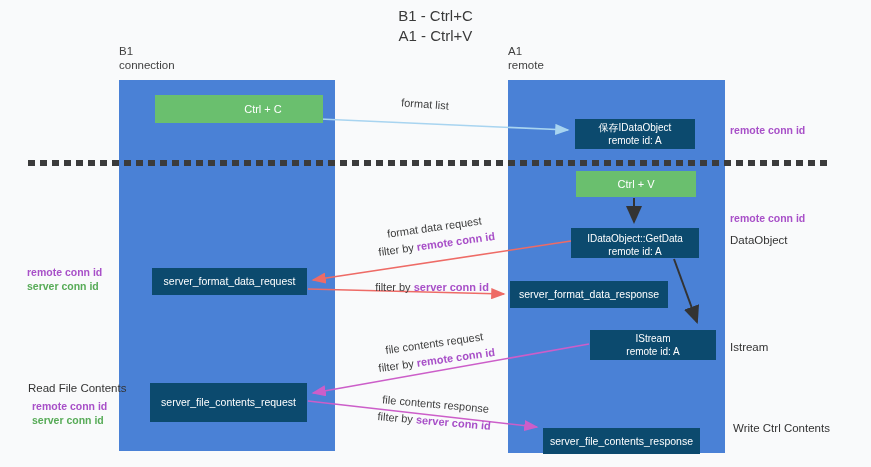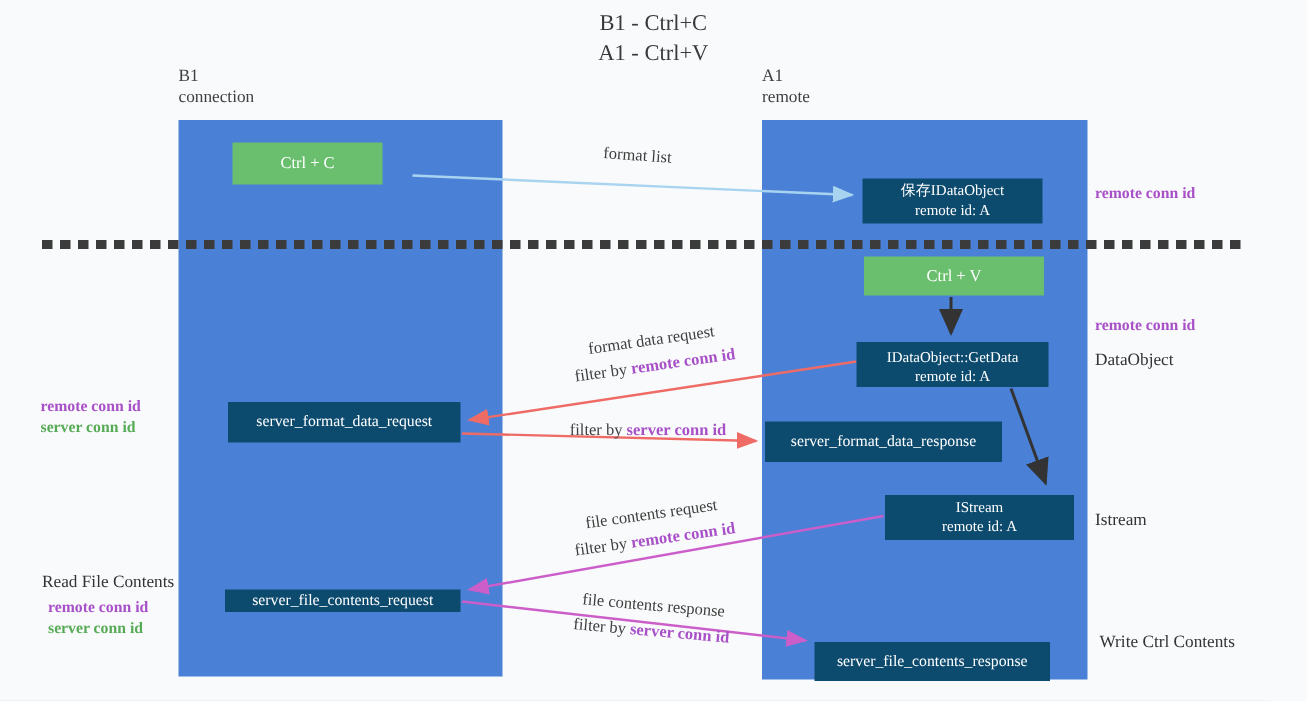--- a/index.html
+++ b/index.html
@@ -1,19 +1,19 @@
 <!DOCTYPE html>
 <html><head>
 <meta charset="utf-8">
 <style>
   html,body{margin:0;padding:0;background:#e9e9e9;}
   .canvas{
     position:relative; width:871px; height:467px; overflow:hidden;
     background:#f9fafb;
-    font-family:Liberation Serif, serif;
+    font-family:Liberation Sans, sans-serif;
   }
   .abs{position:absolute;}
   .title{left:0;right:0;top:6px;text-align:center;font-size:15px;line-height:20px;color:#3a3a3a;}
   .lane-header{text-align:left;font-size:11.5px;line-height:14px;color:#3f3f3f;}
   .lane{background:#4a81d6;}
   .node{
     display:flex;flex-direction:column;align-items:center;justify-content:center;
     color:#ffffff;text-align:center;font-size:10.5px;line-height:13px;
   }
   .green{background:#6abf6e;}
@@ -68,21 +68,21 @@
 
     <line x1="275" y1="117" x2="568" y2="130" stroke="#a8d4f0" stroke-width="1.6" marker-end="url(#m-blue)"></line>
     <line x1="634" y1="198" x2="634" y2="222" stroke="#333333" stroke-width="2" marker-end="url(#m-black)"></line>
     <line x1="674" y1="259" x2="697" y2="322" stroke="#333333" stroke-width="2" marker-end="url(#m-black)"></line>
     <line x1="571" y1="241" x2="313" y2="280" stroke="#ee6b66" stroke-width="1.6" marker-end="url(#m-red)"></line>
     <line x1="308" y1="289" x2="504" y2="294" stroke="#ee6b66" stroke-width="1.6" marker-end="url(#m-red)"></line>
     <line x1="589" y1="344" x2="313" y2="393" stroke="#cc5ec9" stroke-width="1.6" marker-end="url(#m-mag)"></line>
     <line x1="308" y1="401" x2="537" y2="427" stroke="#cc5ec9" stroke-width="1.6" marker-end="url(#m-mag)"></line>
   </svg>
 
-  <div class="abs node green" style="left:155px;top:95px;width:100px;height:28px;font-size:11px;">
+  <div class="abs node green" style="left:155px;top:95px;width:120px;height:28px;font-size:11px;padding-left:48px;">
     <span>Ctrl + C</span>
   </div>
 
   <div class="abs node orange" style="left:575px;top:119px;width:120px;height:30px;font-size:10px;">
     <span>保存IDataObject</span>
     <span>remote id: A</span>
   </div>
 
   <div class="abs node green" style="left:576px;top:171px;width:120px;height:26px;font-size:11px;">
     <span>Ctrl + V</span>
@@ -99,21 +99,21 @@
 
   <div class="abs node orange" style="left:510px;top:281px;width:158px;height:27px;">
     <span>server_format_data_response</span>
   </div>
 
   <div class="abs node orange" style="left:590px;top:330px;width:126px;height:30px;font-size:10px;">
     <span>IStream</span>
     <span>remote id: A</span>
   </div>
 
-  <div class="abs node orange" style="left:150px;top:393px;width:157px;height:15px;text-align:center;">
+  <div class="abs node orange" style="left:150px;top:383px;width:157px;height:39px;text-align:center;">
     <span>server_file_contents_request</span>
   </div>
 
   <div class="abs node orange" style="left:543px;top:428px;width:157px;height:26px;">
     <span>server_file_contents_response</span>
   </div>
 
   <div class="abs alabel" style="left:350px;top:98px;width:150px;transform:rotate(4deg);">
     <span>format list</span>
   </div>

